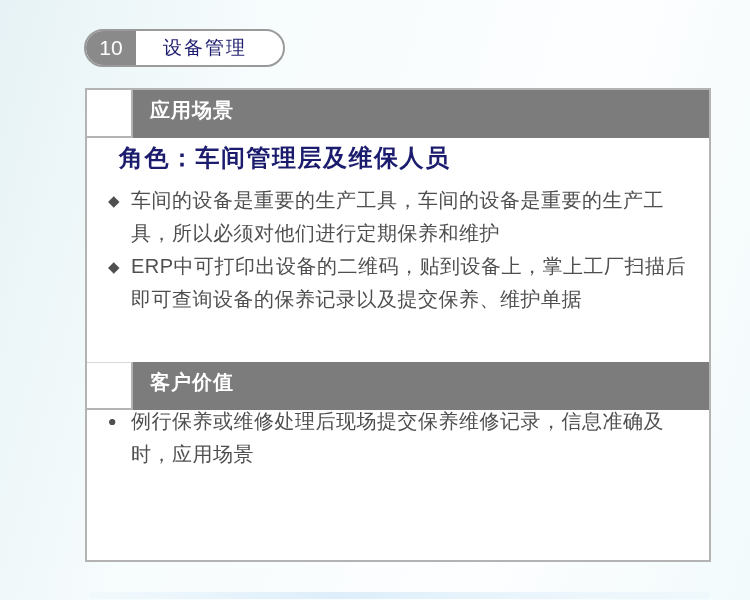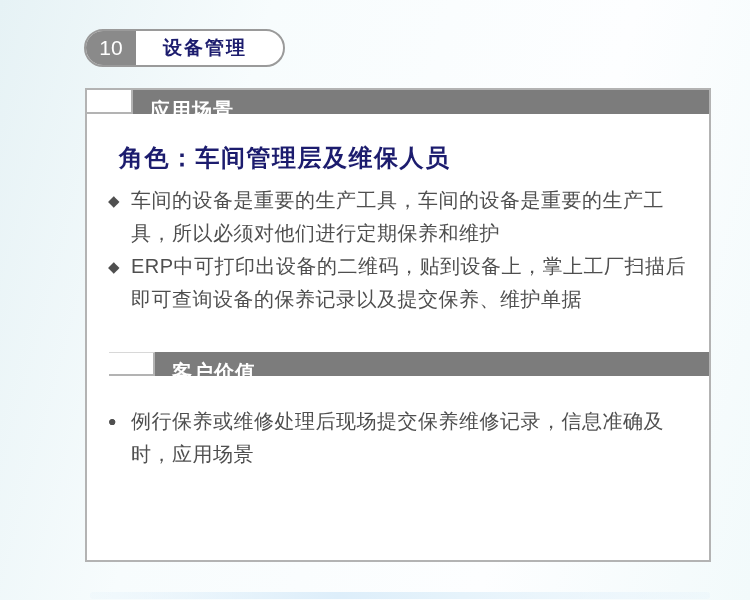--- a/index.html
+++ b/index.html
@@ -38,45 +38,45 @@
     align-items: center;
     justify-content: center;
     border-right: 3px solid #ffffff;
   }
   .badge-label {
     display: flex;
     align-items: center;
     padding: 0 36px 0 24px;
     color: var(--navy, #1c1c6e);
     font-size: 19px;
-    font-weight: bold;
+    font-weight: normal;
     letter-spacing: 2px;
   }
 
   
   .main-box {
     position: absolute;
     left: 85px;
     top: 88px;
     width: 626px;
     height: 474px;
     box-sizing: border-box;
     background: #ffffff;
     border: 2px solid var(--box-border, #b3b3b3);
   }
 
   .section-header {
     position: absolute;
     left: 0;
     right: 0;
-    height: 24px;
+    height: 48px;
     display: flex;
   }
   .section-header.header1 { top: 0; }
-  .section-header.header2 { top: 262px; padding-left: 22px; }
+  .section-header.header2 { top: 272px; }
   .corner-square {
     width: 46px;
     box-sizing: border-box;
     background: #ffffff;
     border-right: 2px solid var(--box-border, #b3b3b3);
     border-bottom: 2px solid var(--box-border, #b3b3b3);
   }
   .header2 .corner-square {
     border-top: 1px solid #d8d8d8;
   }

